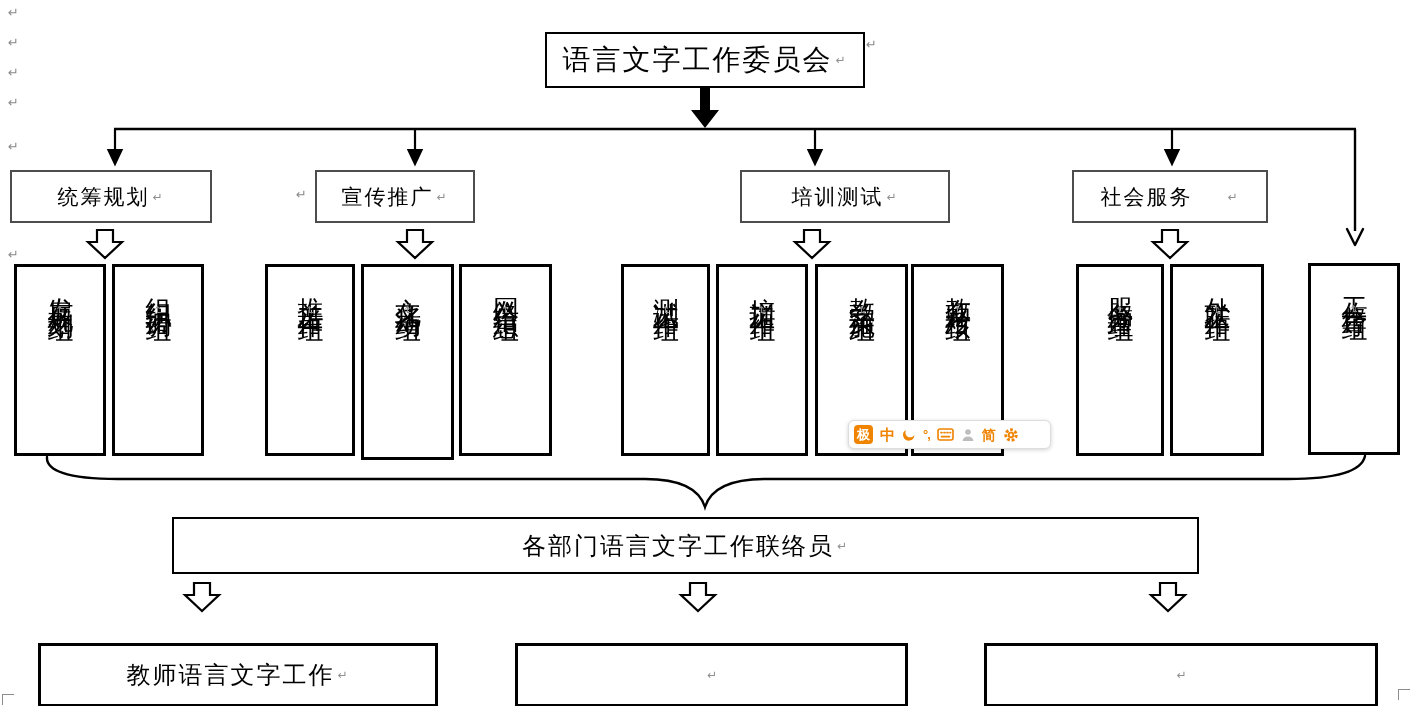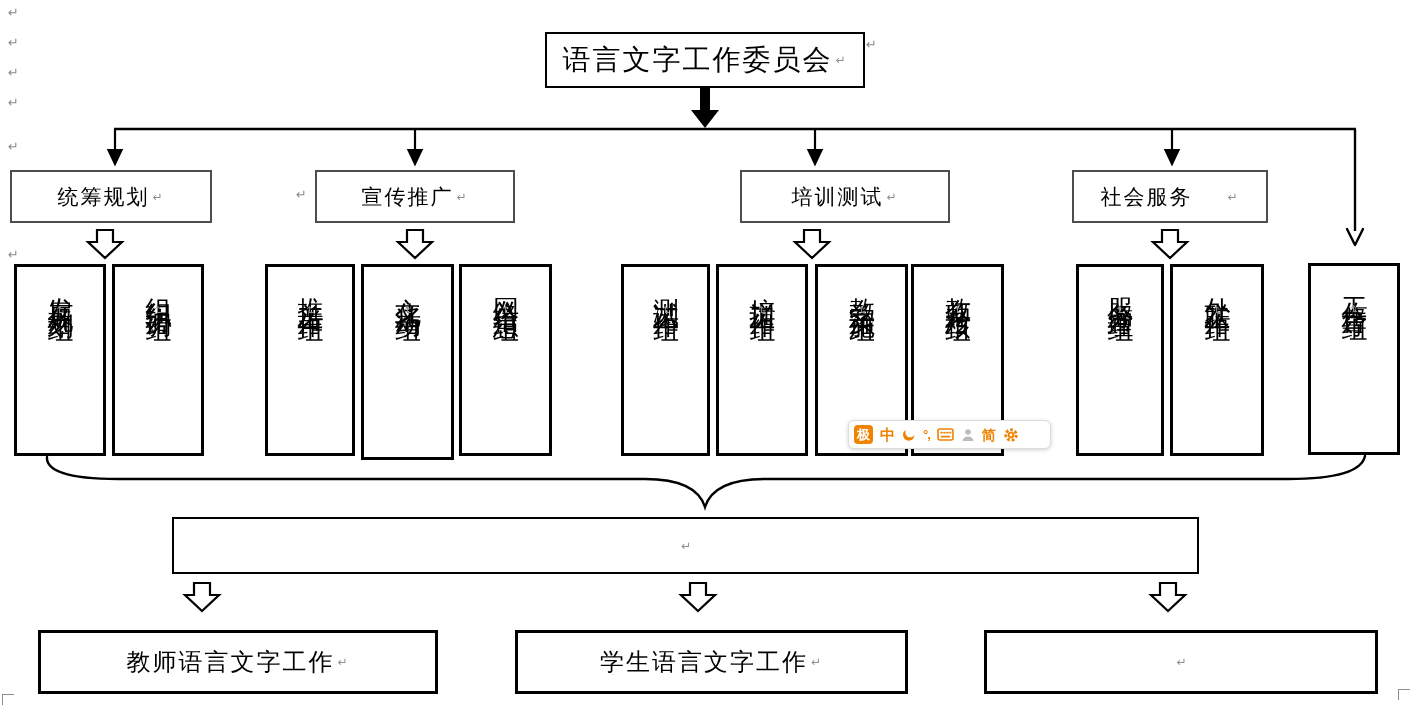--- a/index.html
+++ b/index.html
@@ -5,32 +5,32 @@
   html,body{margin:0;padding:0;background:#fff;}
   .stage{position:relative;width:1414px;height:706px;background:#ffffff;overflow:hidden;
          font-family:"Liberation Serif","DejaVu Serif",serif;color:#000;}
   svg.overlay{position:absolute;left:0;top:0;width:1414px;height:706px;pointer-events:none;}
   .box{position:absolute;background:#fff;box-sizing:border-box;display:flex;
        align-items:center;justify-content:center;text-align:center;}
   .title-box{left:545px;top:32px;width:320px;height:56px;border:2px solid #000;
              font-size:28px;letter-spacing:2px;}
   .cat-box{top:170px;height:53px;border:2px solid #4d4d4d;font-size:21px;letter-spacing:2px;}
   #cat0{left:10px;width:202px;}
-  #cat1{left:315px;width:200px;}
+  #cat1{left:315px;width:160px;}
   #cat2{left:708px;width:210px;margin-left:32px;}
   #cat3{left:1072px;width:196px;gap:32px;}
   .vbox{top:264px;height:192px;border:3px solid #000;flex-direction:column;
         justify-content:flex-start;padding-top:10px;}
   .vbox .vtext{writing-mode:vertical-rl;text-orientation:upright;
                font-size:26px;letter-spacing:5px;line-height:1;}
   .vbox .vmark{margin-top:2px;font-size:11px;color:#8f8f8f;
                font-family:"DejaVu Sans",sans-serif;transform:rotate(90deg);}
   .liaison-box{left:172px;top:517px;width:1027px;height:57px;border:2.5px solid #000;
                font-size:24px;letter-spacing:2px;}
-  .bbox{top:630px;height:64px;border:3px solid #000;font-size:24px;letter-spacing:2px;}
+  .bbox{top:643px;height:64px;border:3px solid #000;font-size:24px;letter-spacing:2px;}
   #b0{left:38px;width:400px;}
   #b1{left:515px;width:393px;}
   #b2{left:984px;width:394px;}
   .pmark{font-size:12px;color:#8f8f8f;font-family:"DejaVu Sans",sans-serif;
          margin-left:3px;align-self:flex-end;padding-bottom:10px;}
   .pmark.inline{align-self:center;padding-bottom:0;}
   .margin-mark{position:absolute;font-size:13px;color:#8a8a8a;
                font-family:"DejaVu Sans",sans-serif;line-height:1;}
   .corner-mark{position:absolute;width:12px;height:11px;box-sizing:border-box;
                border-top:1.5px solid #8c8c8c;border-left:1.5px solid #8c8c8c;}
@@ -154,29 +154,29 @@
   <div class="box vbox" style="left:1170px;width:94px;">
     <span class="vtext">外联工作组</span>
     <span class="vmark">↵</span>
   </div>
   <div class="box vbox" style="left:1308px;top:263px;width:92px;">
     <span class="vtext">工作督导组</span>
     <span class="vmark">↵</span>
   </div>
 
   <div class="box liaison-box">
+    <span>各部门语言文字工作联络员</span>
     <span class="pmark inline">↵</span>
   </div>
 
   <div class="box bbox" id="b0">
     <span>教师语言文字工作</span>
     <span class="pmark inline">↵</span>
   </div>
   <div class="box bbox" id="b1">
-    <span>学生语言文字工作</span>
     <span class="pmark inline">↵</span>
   </div>
   <div class="box bbox" id="b2">
     <span class="pmark inline">↵</span>
   </div>
 
   <span class="margin-mark" style="left:8px;top:6px;">↵</span>
   <span class="margin-mark" style="left:8px;top:36px;">↵</span>
   <span class="margin-mark" style="left:8px;top:66px;">↵</span>
   <span class="margin-mark" style="left:8px;top:96px;">↵</span>

